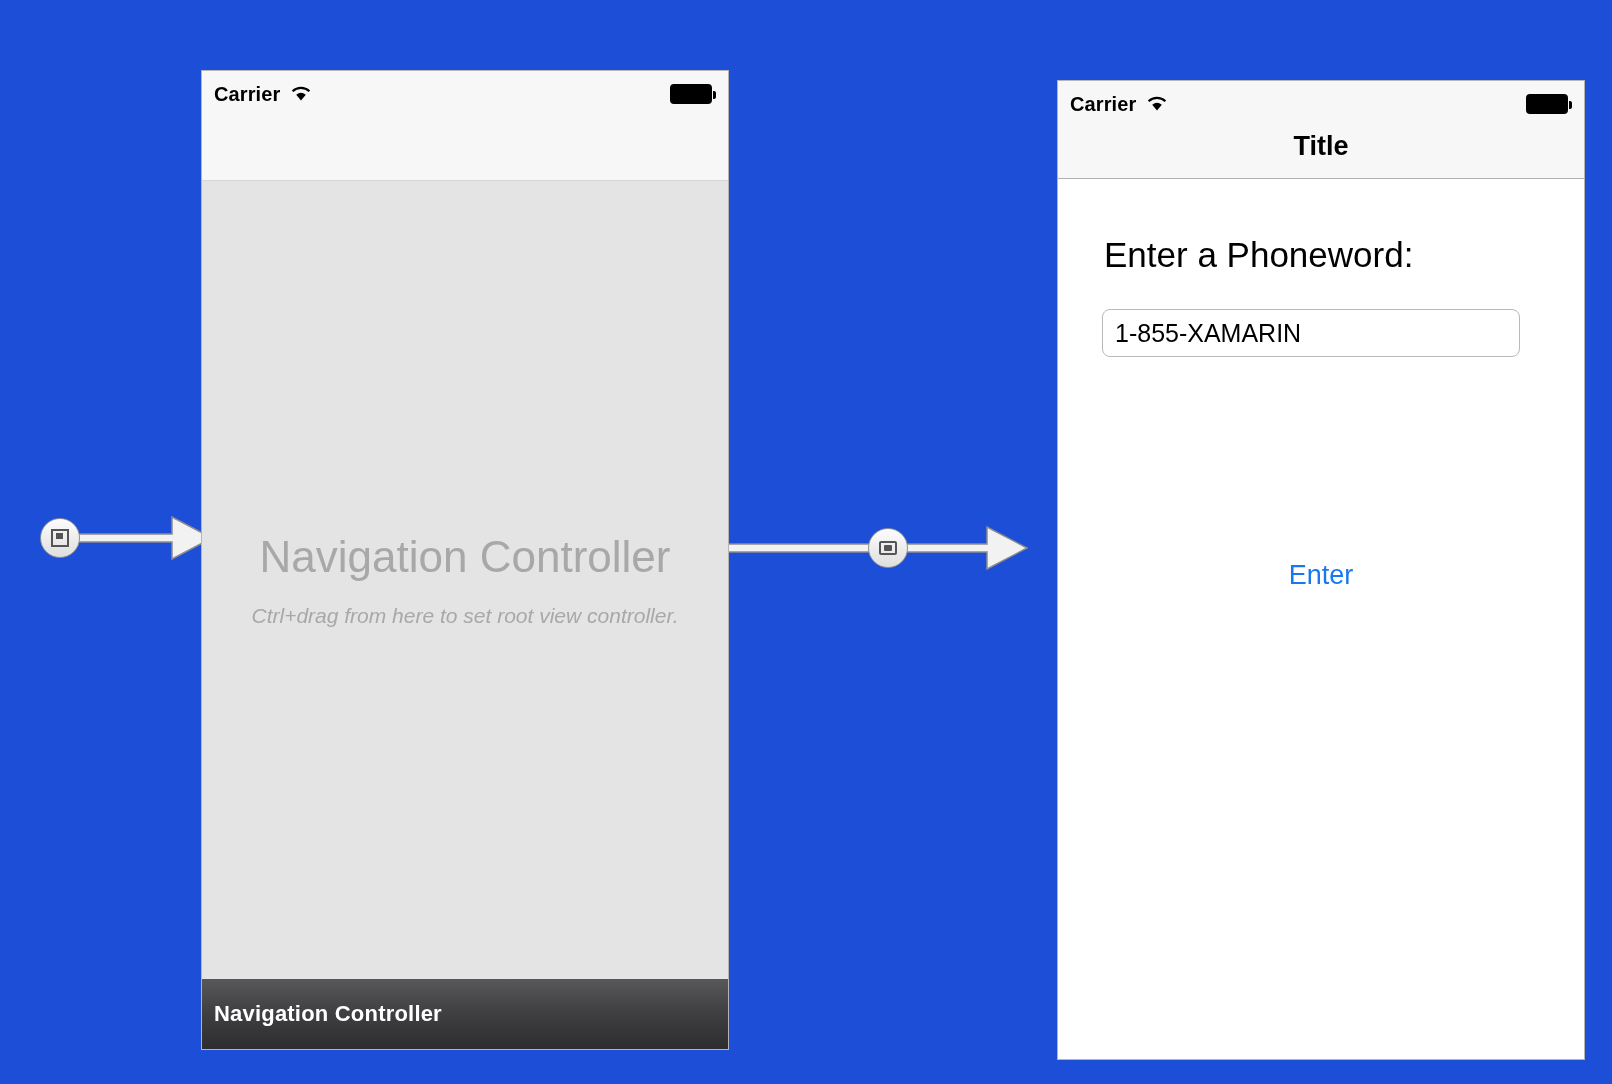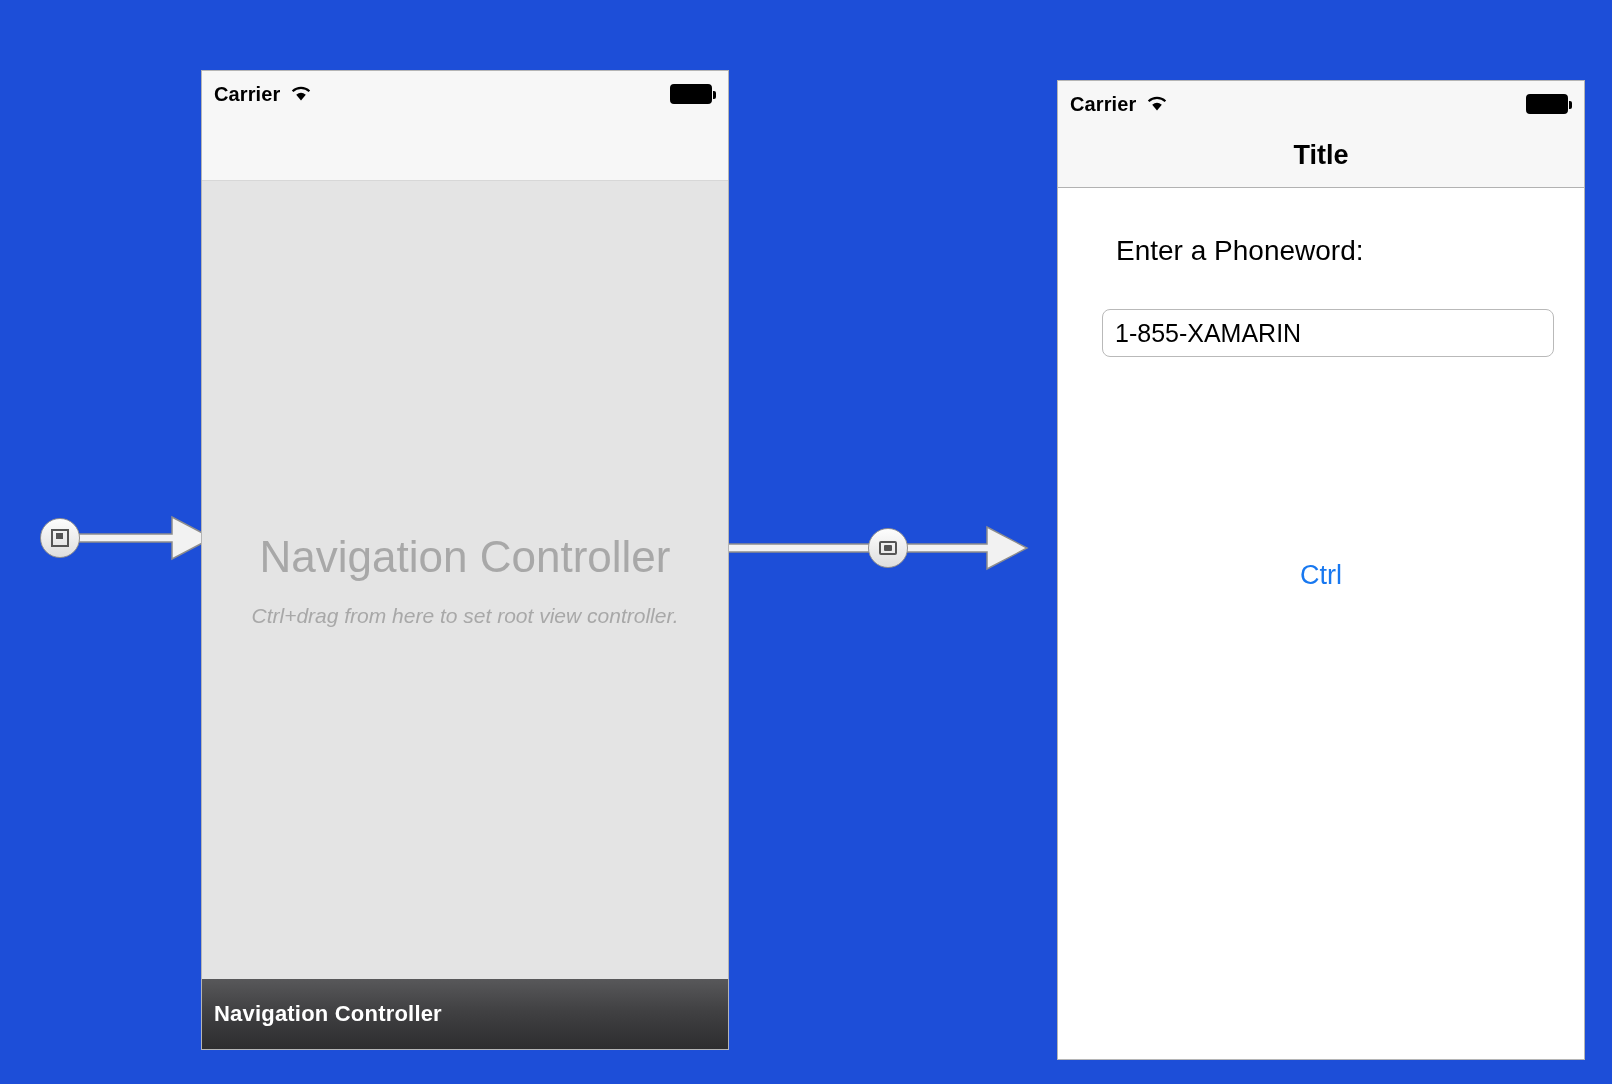--- a/index.html
+++ b/index.html
@@ -149,21 +149,21 @@
     font-size: 22px;
     font-weight: bold;
     margin-left: 12px;
     letter-spacing: 0.2px;
   }
 
   
   .nav-bar {
     position: absolute;
     left: 0;
-    top: 43px;
+    top: 34px;
     width: 100%;
     height: 64px;
     background: #f7f7f7;
     border-bottom: 1px solid #b2b2b2;
     box-sizing: border-box;
     display: flex;
     align-items: center;
     justify-content: center;
   }
   .nav-bar-title {
@@ -176,29 +176,28 @@
     left: 0;
     top: 111px;
     right: 0;
     bottom: 70px;
     background: #ffffff;
   }
   .vc-label {
     position: absolute;
     left: 46px;
     top: 43px;
-    font-size: 28px;
+    font-size: 35px;
     color: #000;
-    margin-left: 12px;
   }
   .vc-input {
     position: absolute;
     left: 44px;
     top: 117px;
-    width: 452px;
+    width: 418px;
     height: 48px;
     border: 1px solid #b9b9b9;
     border-radius: 8px;
     background: #fff;
     font-size: 25px;
     color: #000;
     box-sizing: border-box;
     padding: 8px 12px;
     font-family: "Liberation Sans", sans-serif;
     outline: none;
@@ -341,18 +340,18 @@
     <div class="nav-bar">
       <span class="nav-bar-title">Title</span>
     </div>
 
     <div class="vc-body">
       <div class="vc-label">Enter a Phoneword:</div>
 
       <input class="vc-input" type="text" value="1-855-XAMARIN" style="">
 
 
-      <div class="vc-btn vc-btn-call">Ctrl</div>
+      <div class="vc-btn vc-btn-call">Enter</div>
     </div>
 
   </div>
 
 </div>
 
 </body></html>

